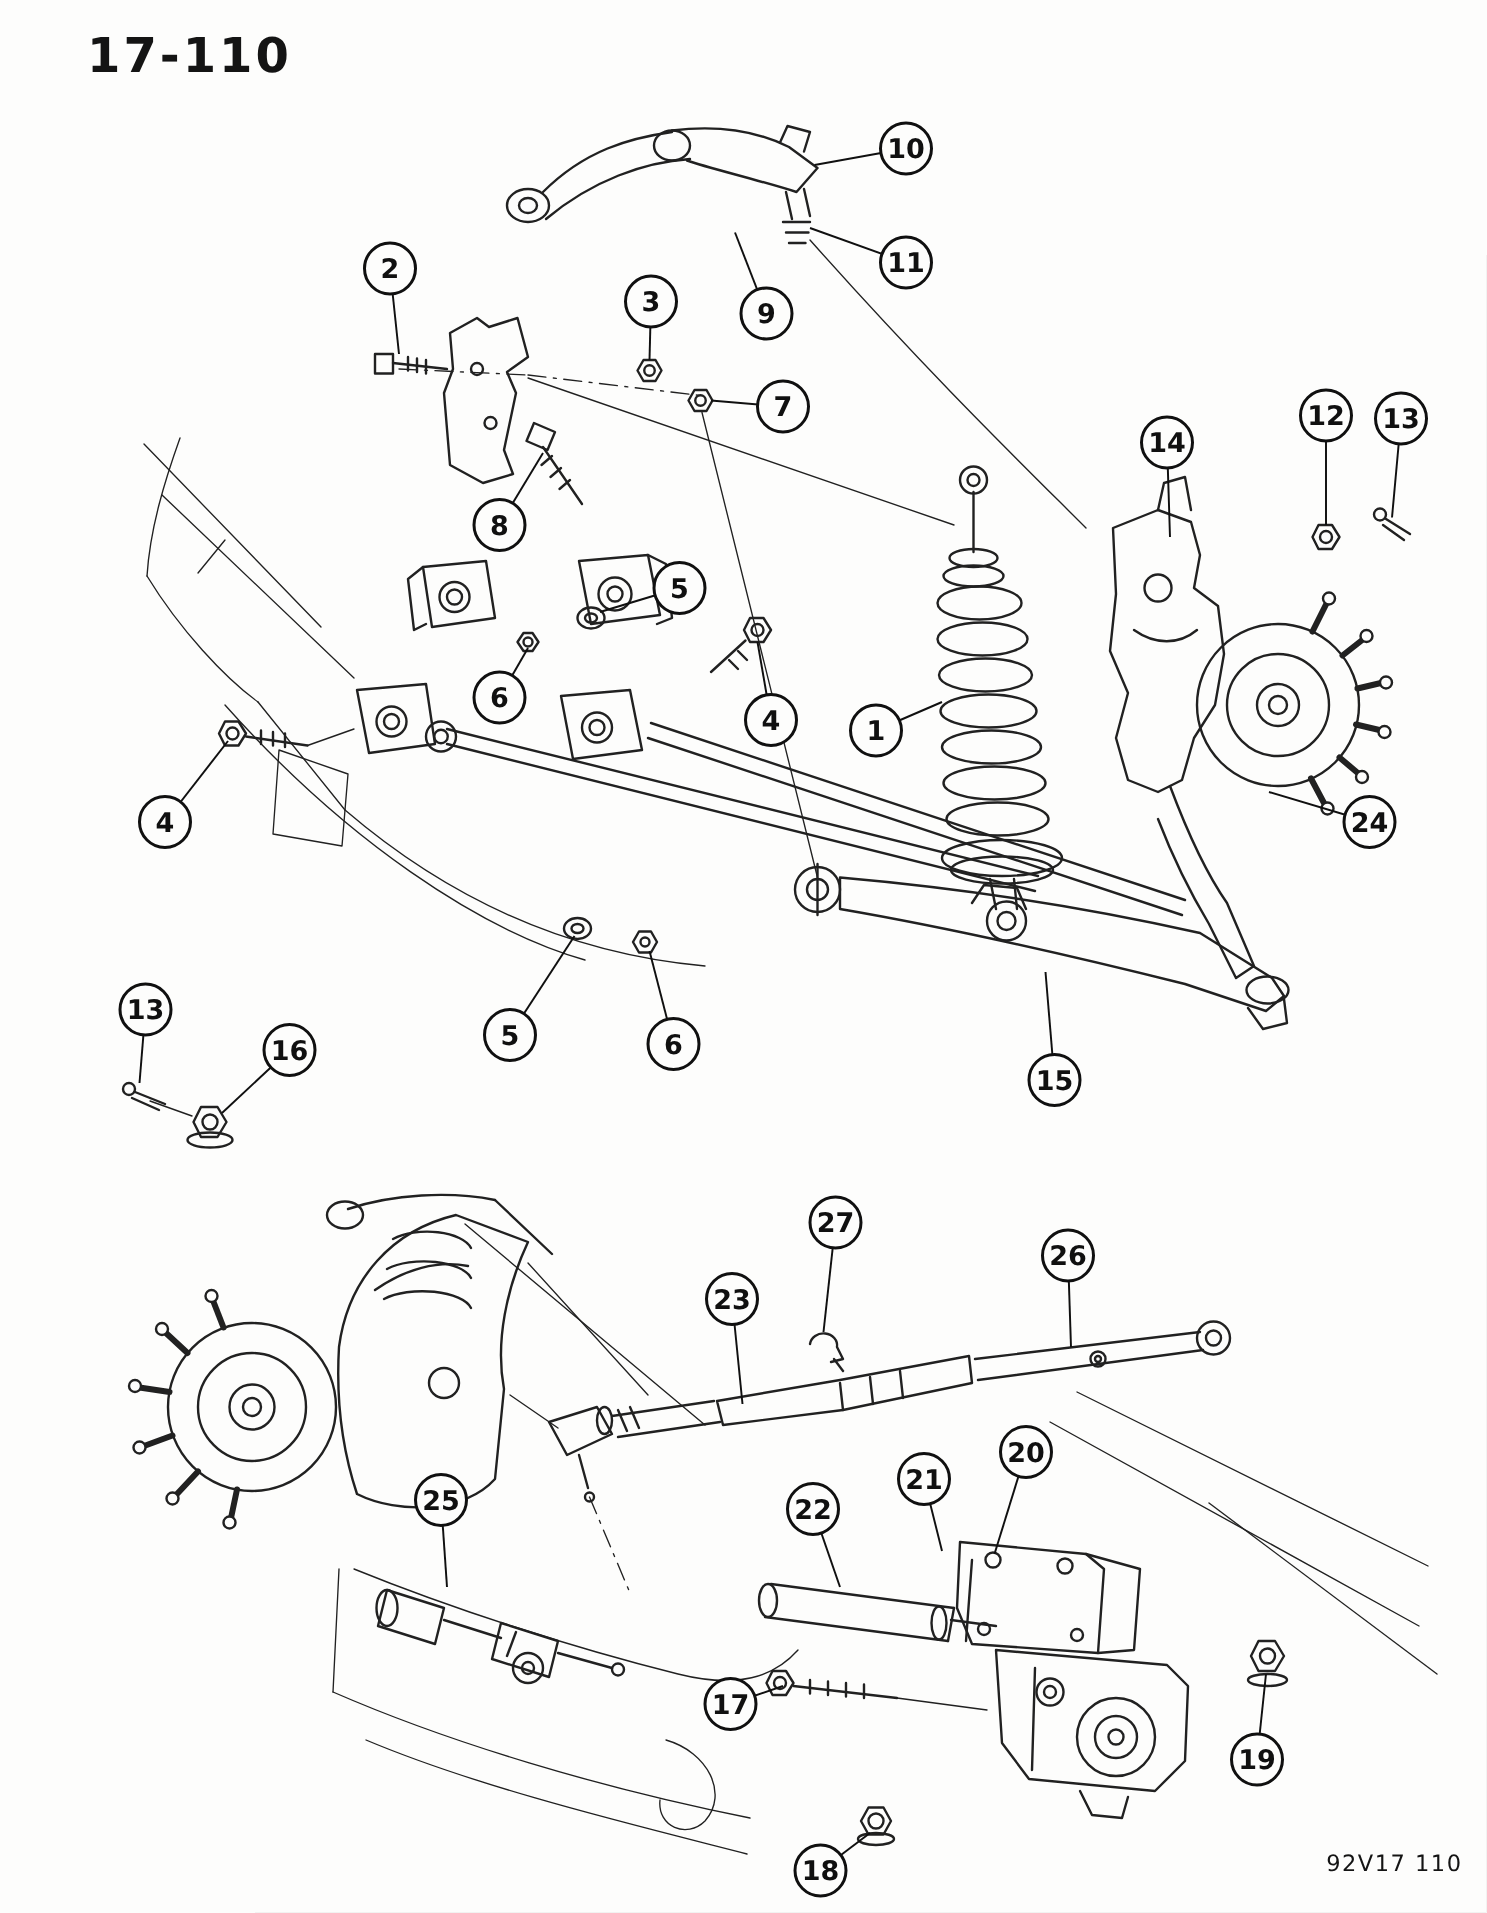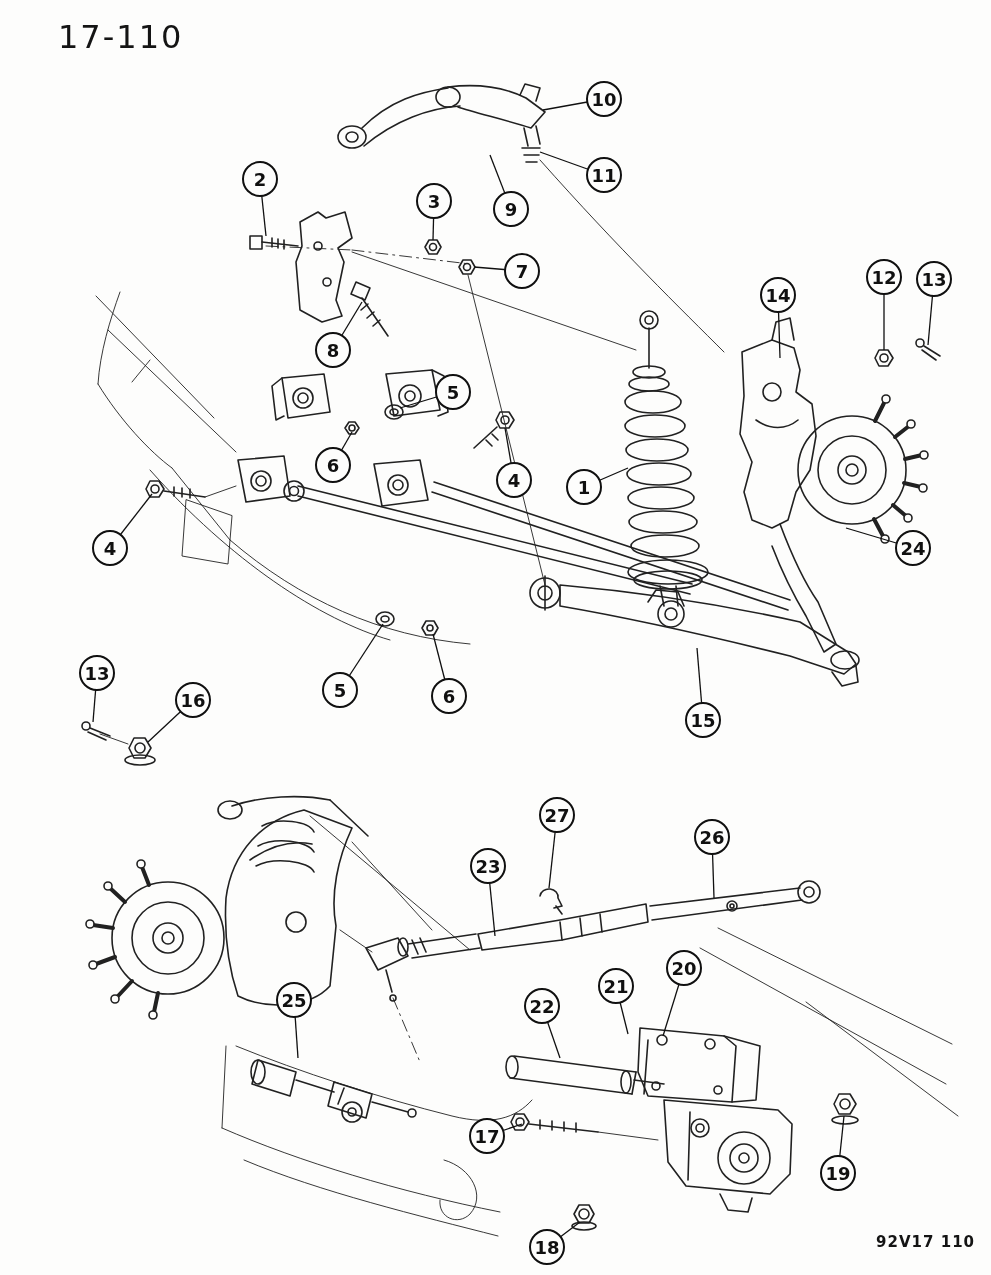--- a/index.html
+++ b/index.html
@@ -3,25 +3,25 @@
 <meta charset="utf-8">
 <style>
   html,body{margin:0;padding:0;background:#e9e9e9;}
   #page{
     width:991px;height:1275px;position:relative;margin:0 auto;
     background:#fdfdfc;overflow:hidden;
     font-family:"DejaVu Sans","Liberation Sans",sans-serif;
   }
   #figure-number{
     position:absolute;left:58px;top:18px;
-    font-size:32px;font-weight:400;letter-spacing:2px;color:#141414;
+    font-size:32px;font-weight:700;letter-spacing:2px;color:#141414;
   }
   #drawing-code{
     position:absolute;right:16px;bottom:24px;
-    font-size:15px;font-weight:700;letter-spacing:1px;color:#141414;
+    font-size:15px;font-weight:400;letter-spacing:1px;color:#141414;
   }
   svg.diagram{position:absolute;left:0;top:0;}
   .art *{stroke:#212121;fill:none;stroke-width:1.6;stroke-linecap:round;stroke-linejoin:round;}
   .art .thin{stroke-width:0.9;}
   .art .axis{stroke-width:0.9;stroke-dasharray:12 5 2 5;}
   .art .stud{stroke-width:4;}
   .art .fillw{fill:#fdfdfc;}
   .leader{stroke:#101010;stroke-width:1.3;fill:none;}
   .callout-circle{fill:#fdfdfc;stroke:#101010;stroke-width:2;}
   .callout-text{font-family:"DejaVu Sans","Liberation Sans",sans-serif;font-size:18px;font-weight:600;fill:#101010;text-anchor:middle;stroke:none;}

